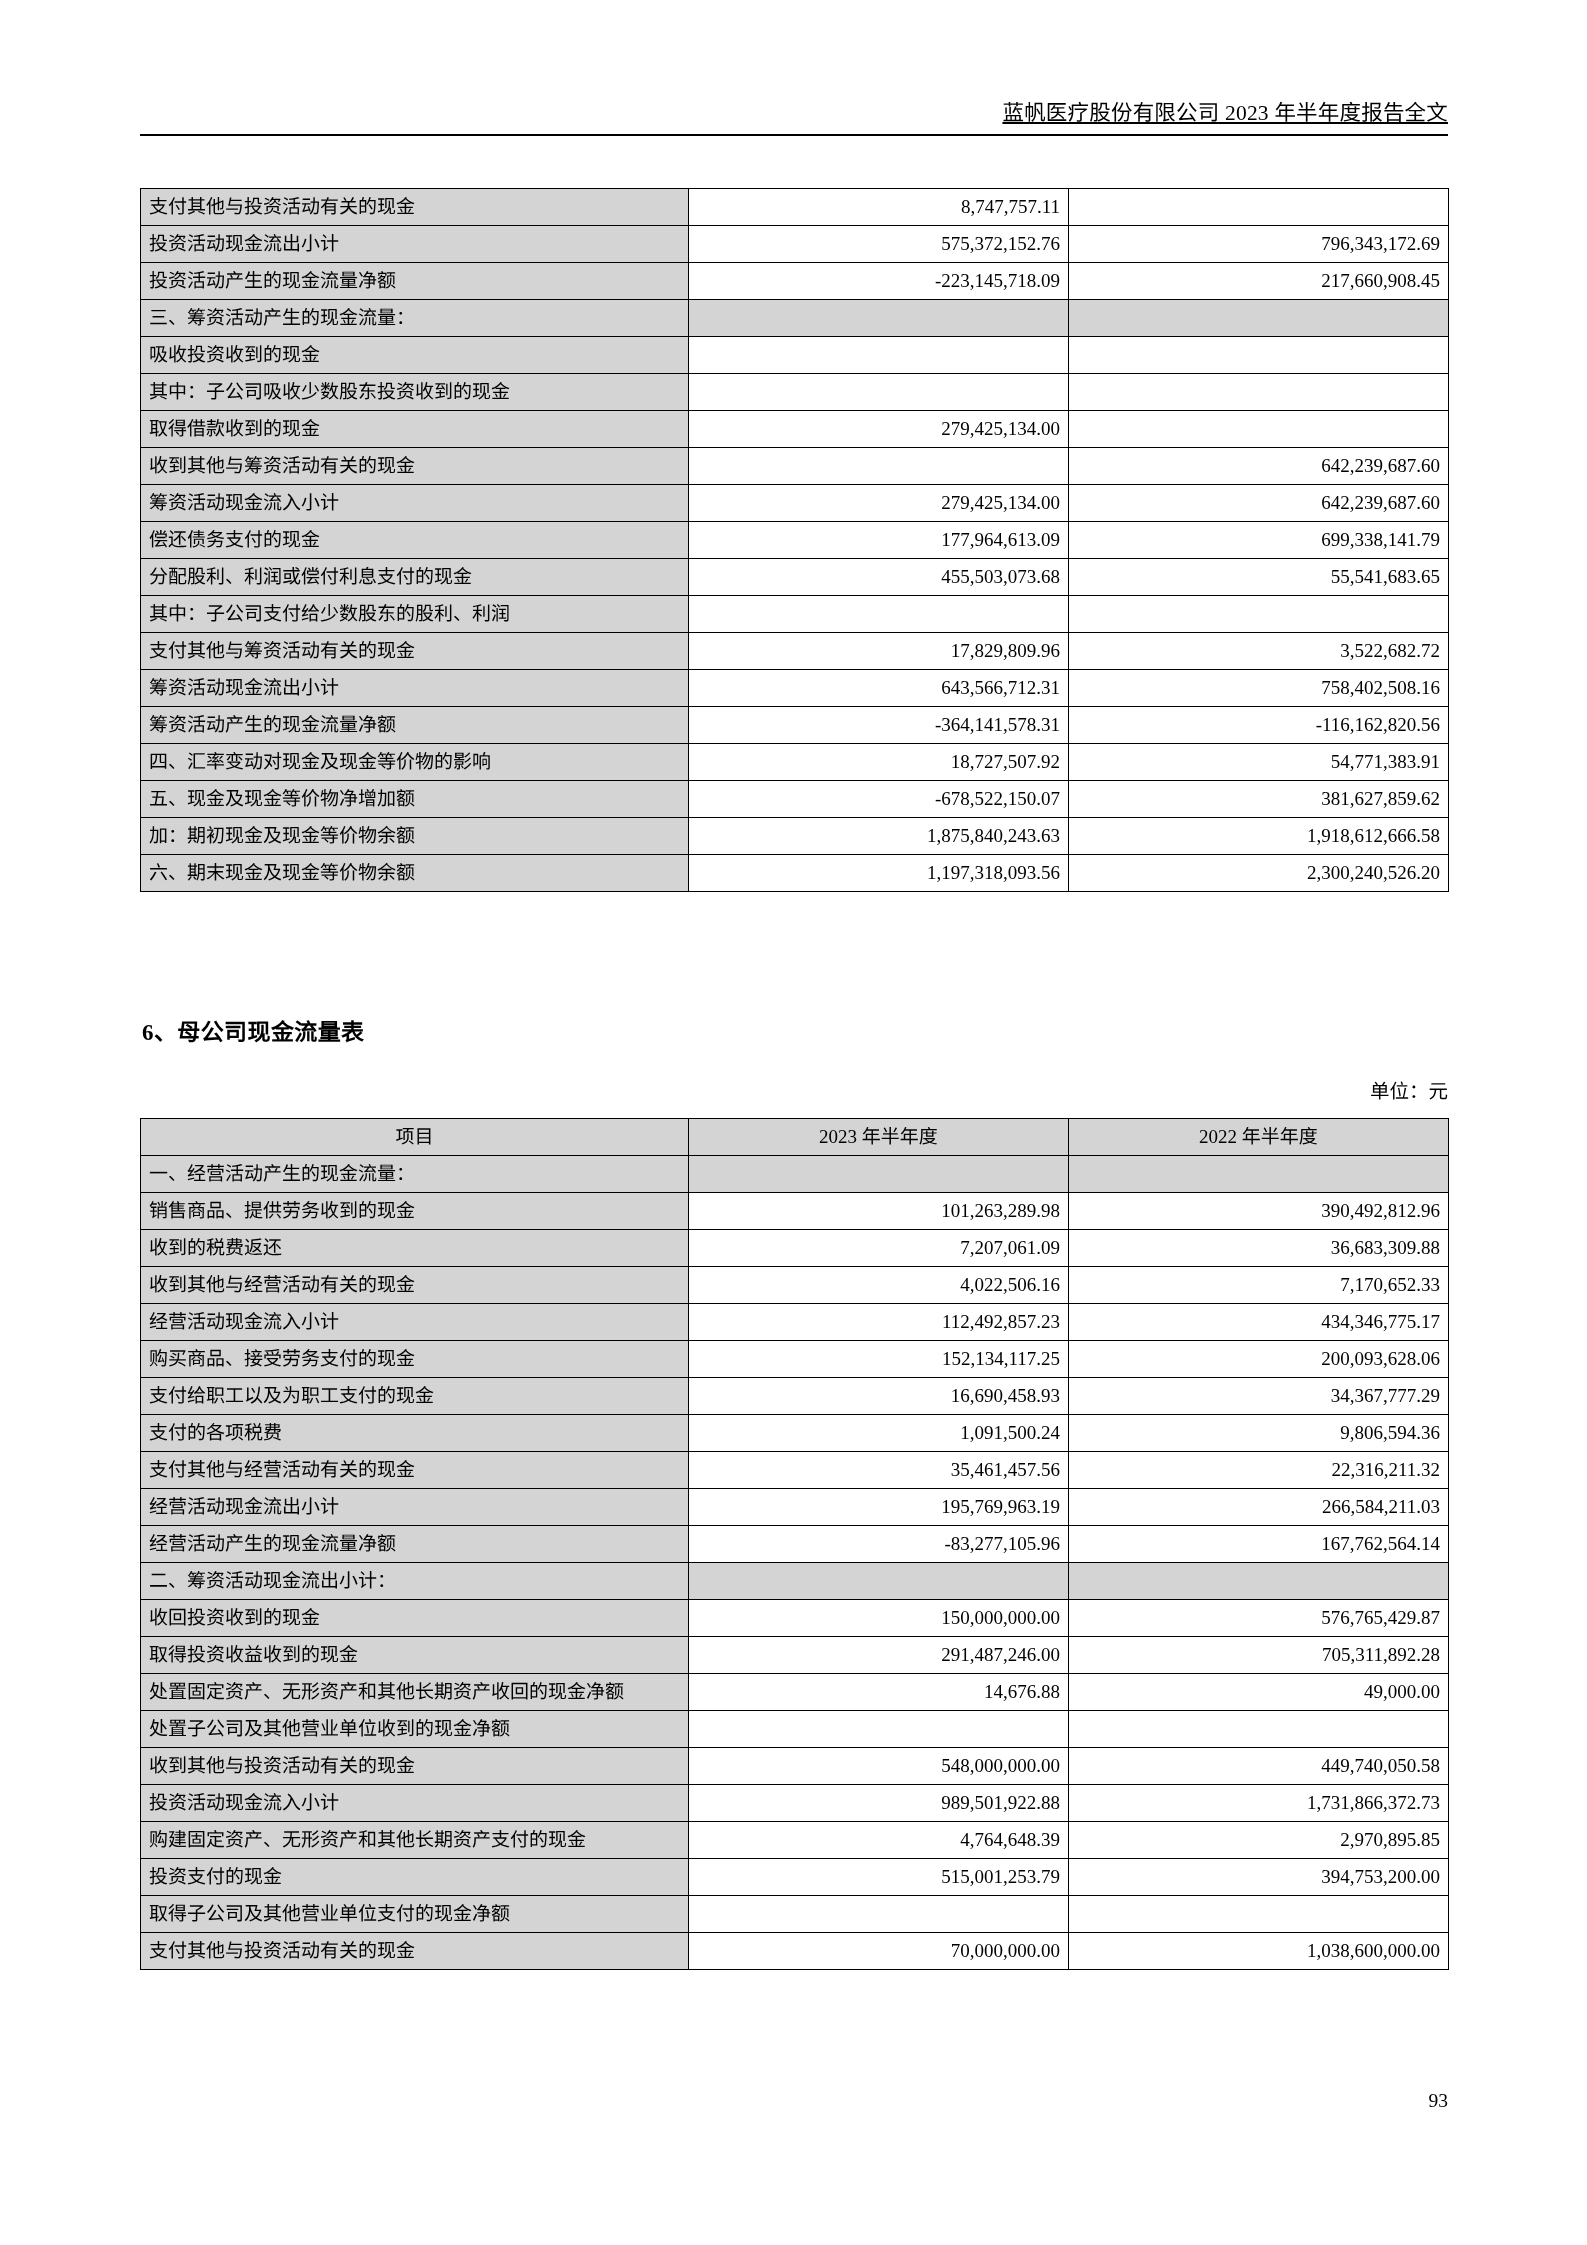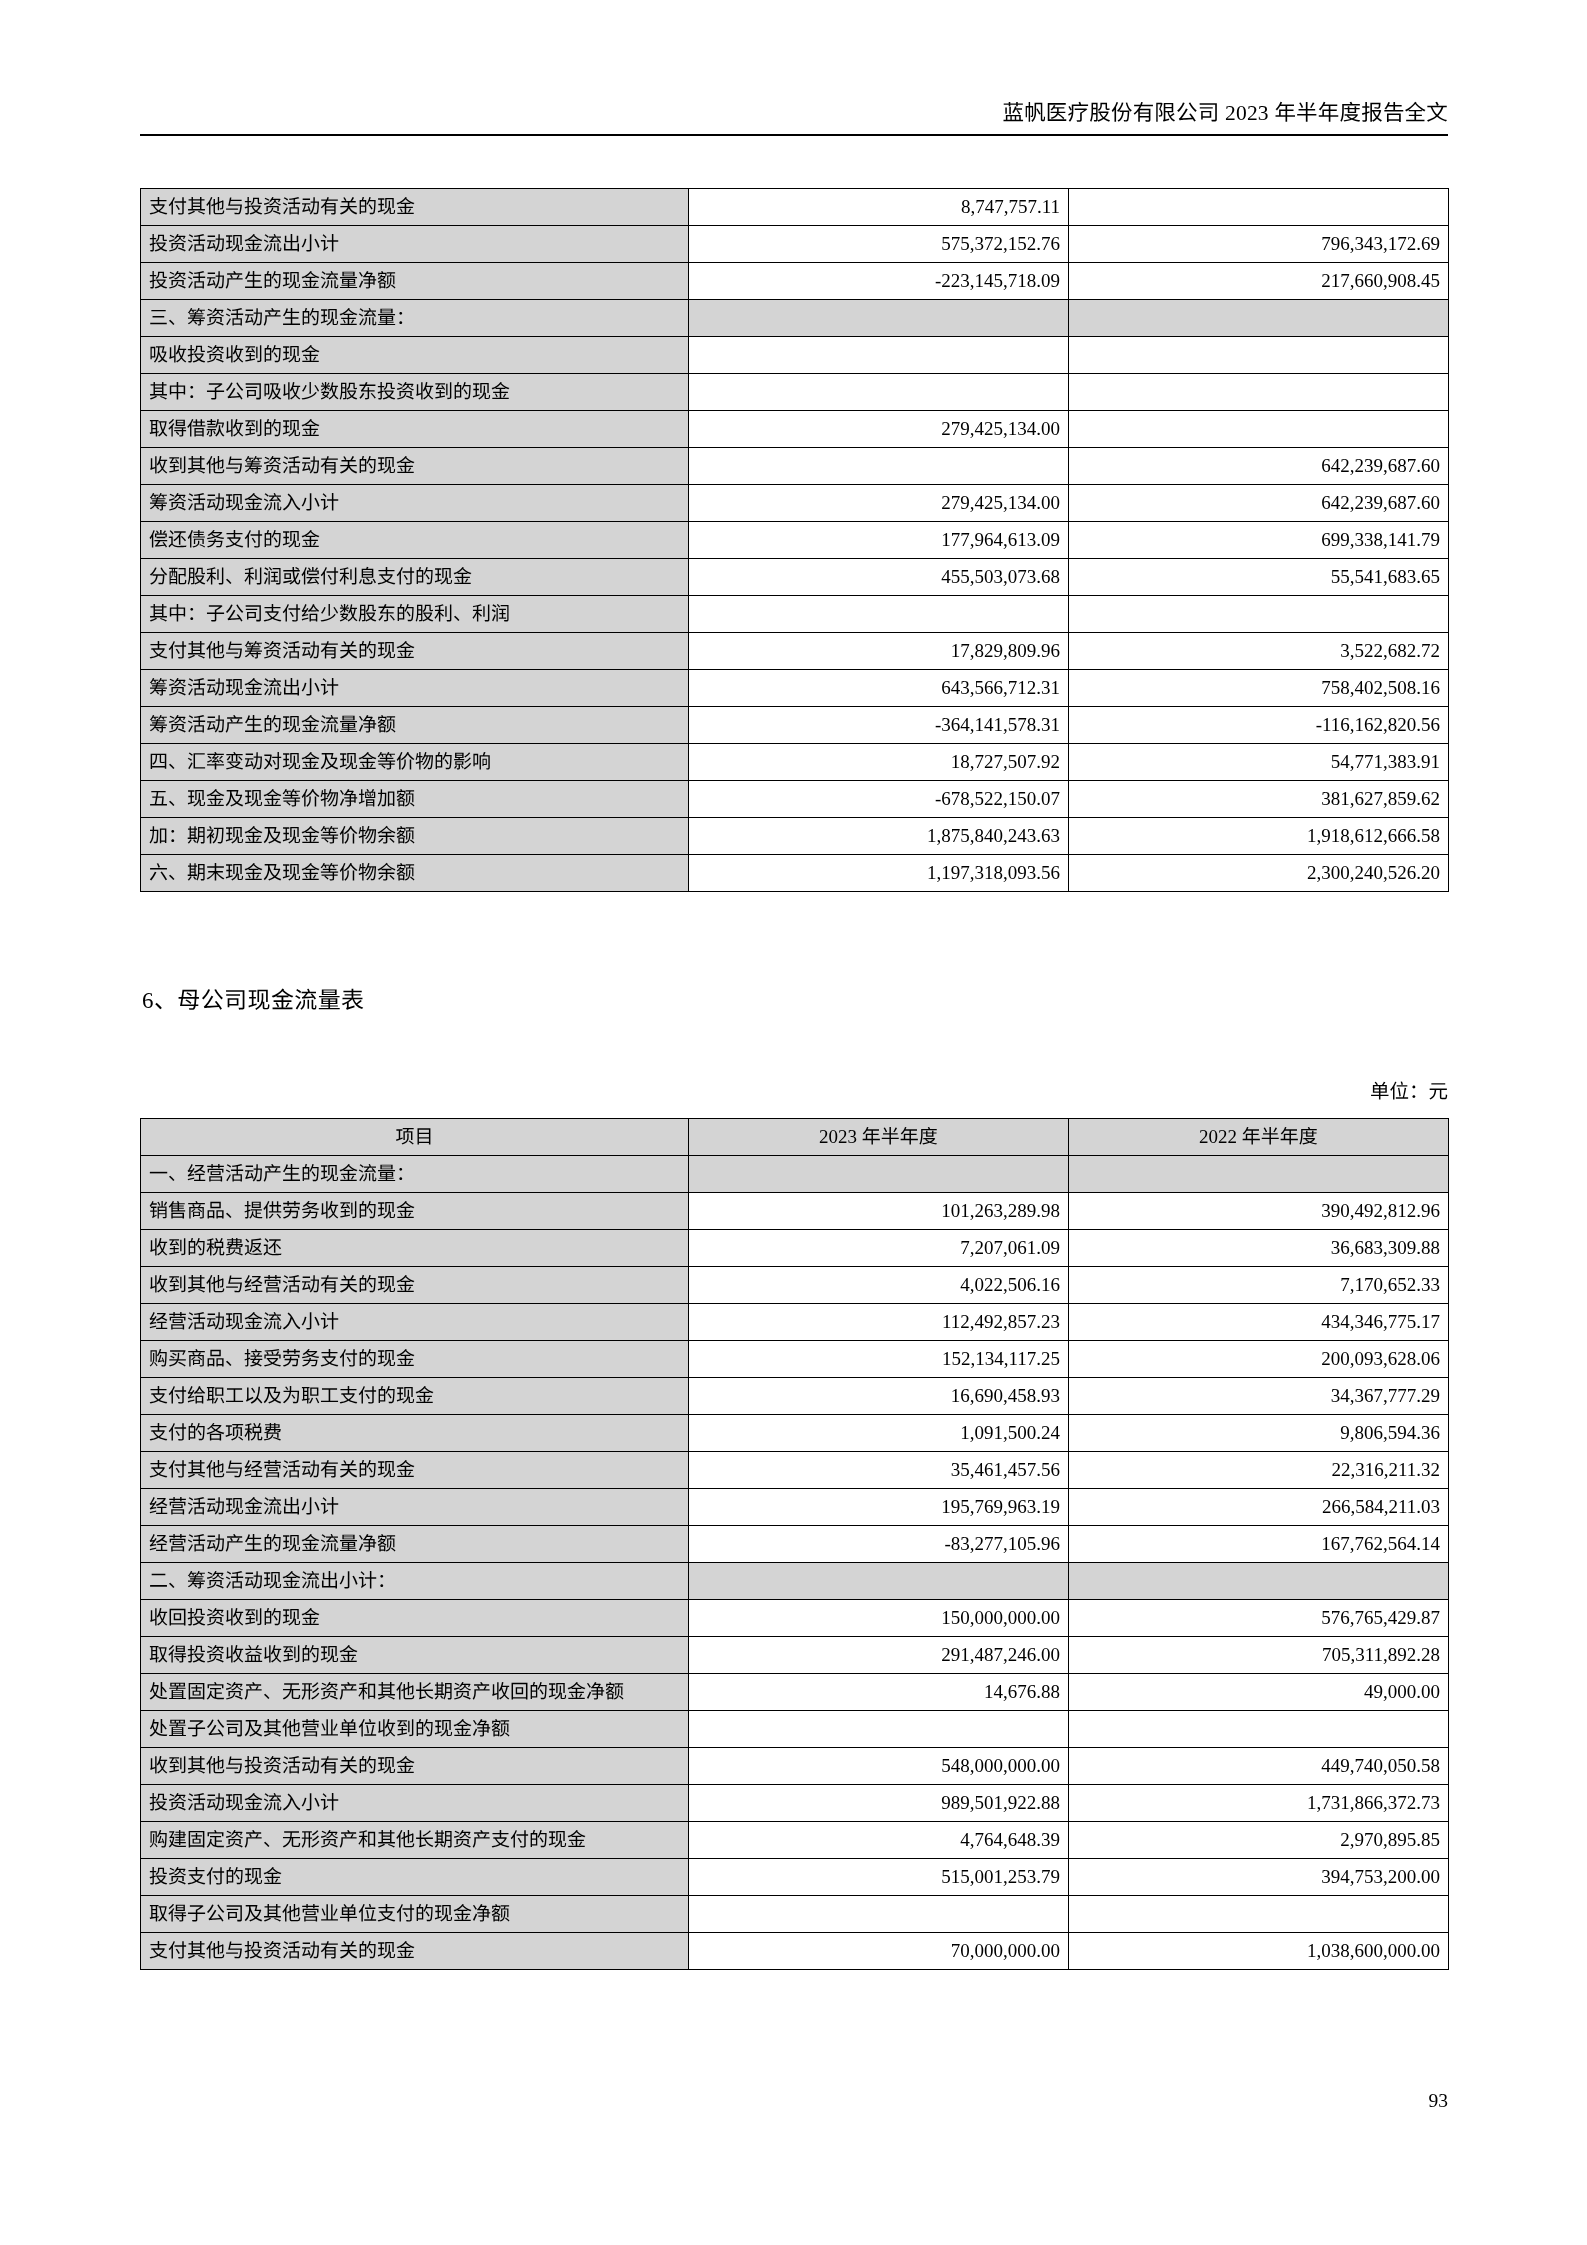--- a/index.html
+++ b/index.html
@@ -30,20 +30,21 @@
     top: 98px;
     width: 1308px;
   }
   .page-header .header-text {
     display: block;
     text-align: right;
     font-size: 21.5px;
     line-height: 30px;
     letter-spacing: 0.2px;
     white-space: nowrap;
+    text-decoration: underline;
   }
   .header-rule {
     position: absolute;
     left: 140px;
     top: 134px;
     width: 1308px;
     height: 0;
     border-top: 2.4px solid #000000;
   }
 
@@ -93,23 +94,23 @@
   .table-top {
     position: absolute;
     left: 140px;
     top: 188px;
   }
 
   
   .section-title {
     position: absolute;
     left: 142px;
-    top: 984px;
+    top: 1016px;
     font-size: 23px;
-    font-weight: normal;
+    font-weight: bold;
     line-height: 34px;
     letter-spacing: 0.4px;
     white-space: nowrap;
   }
 
   
   .unit-note {
     position: absolute;
     left: 140px;
     top: 1078px;

